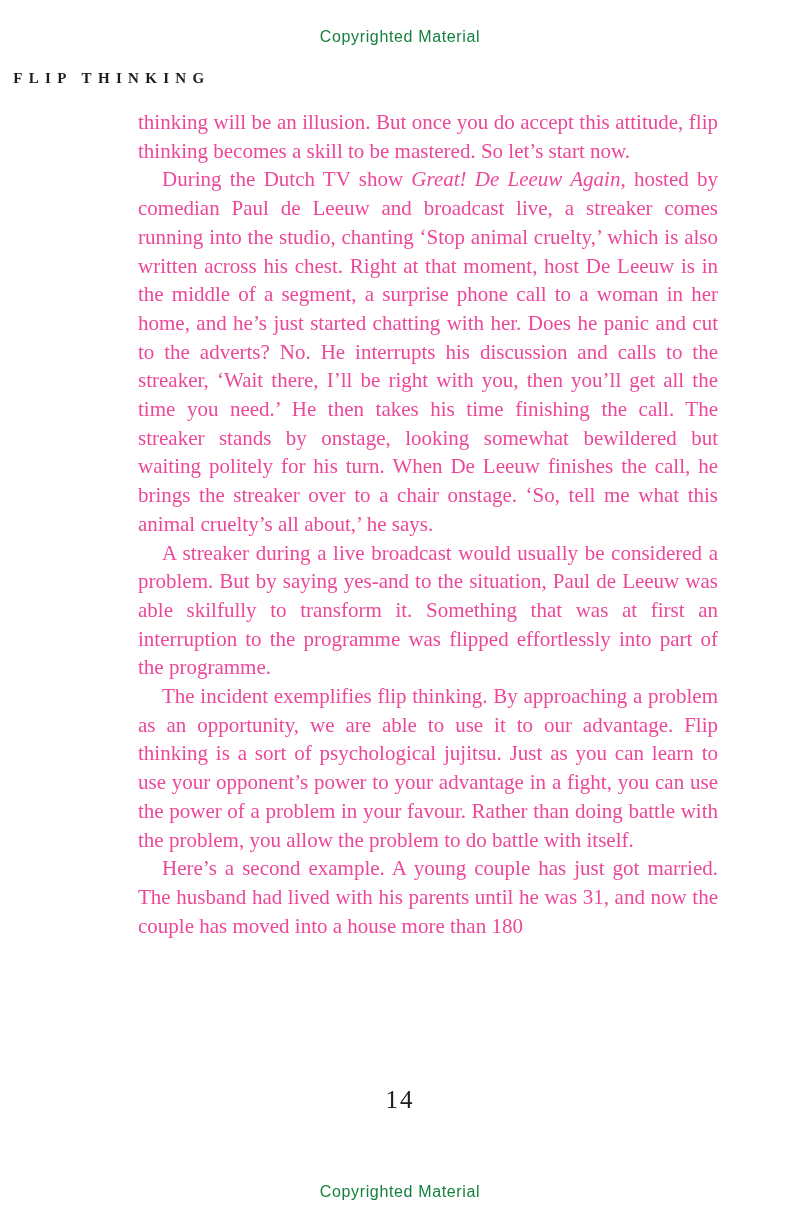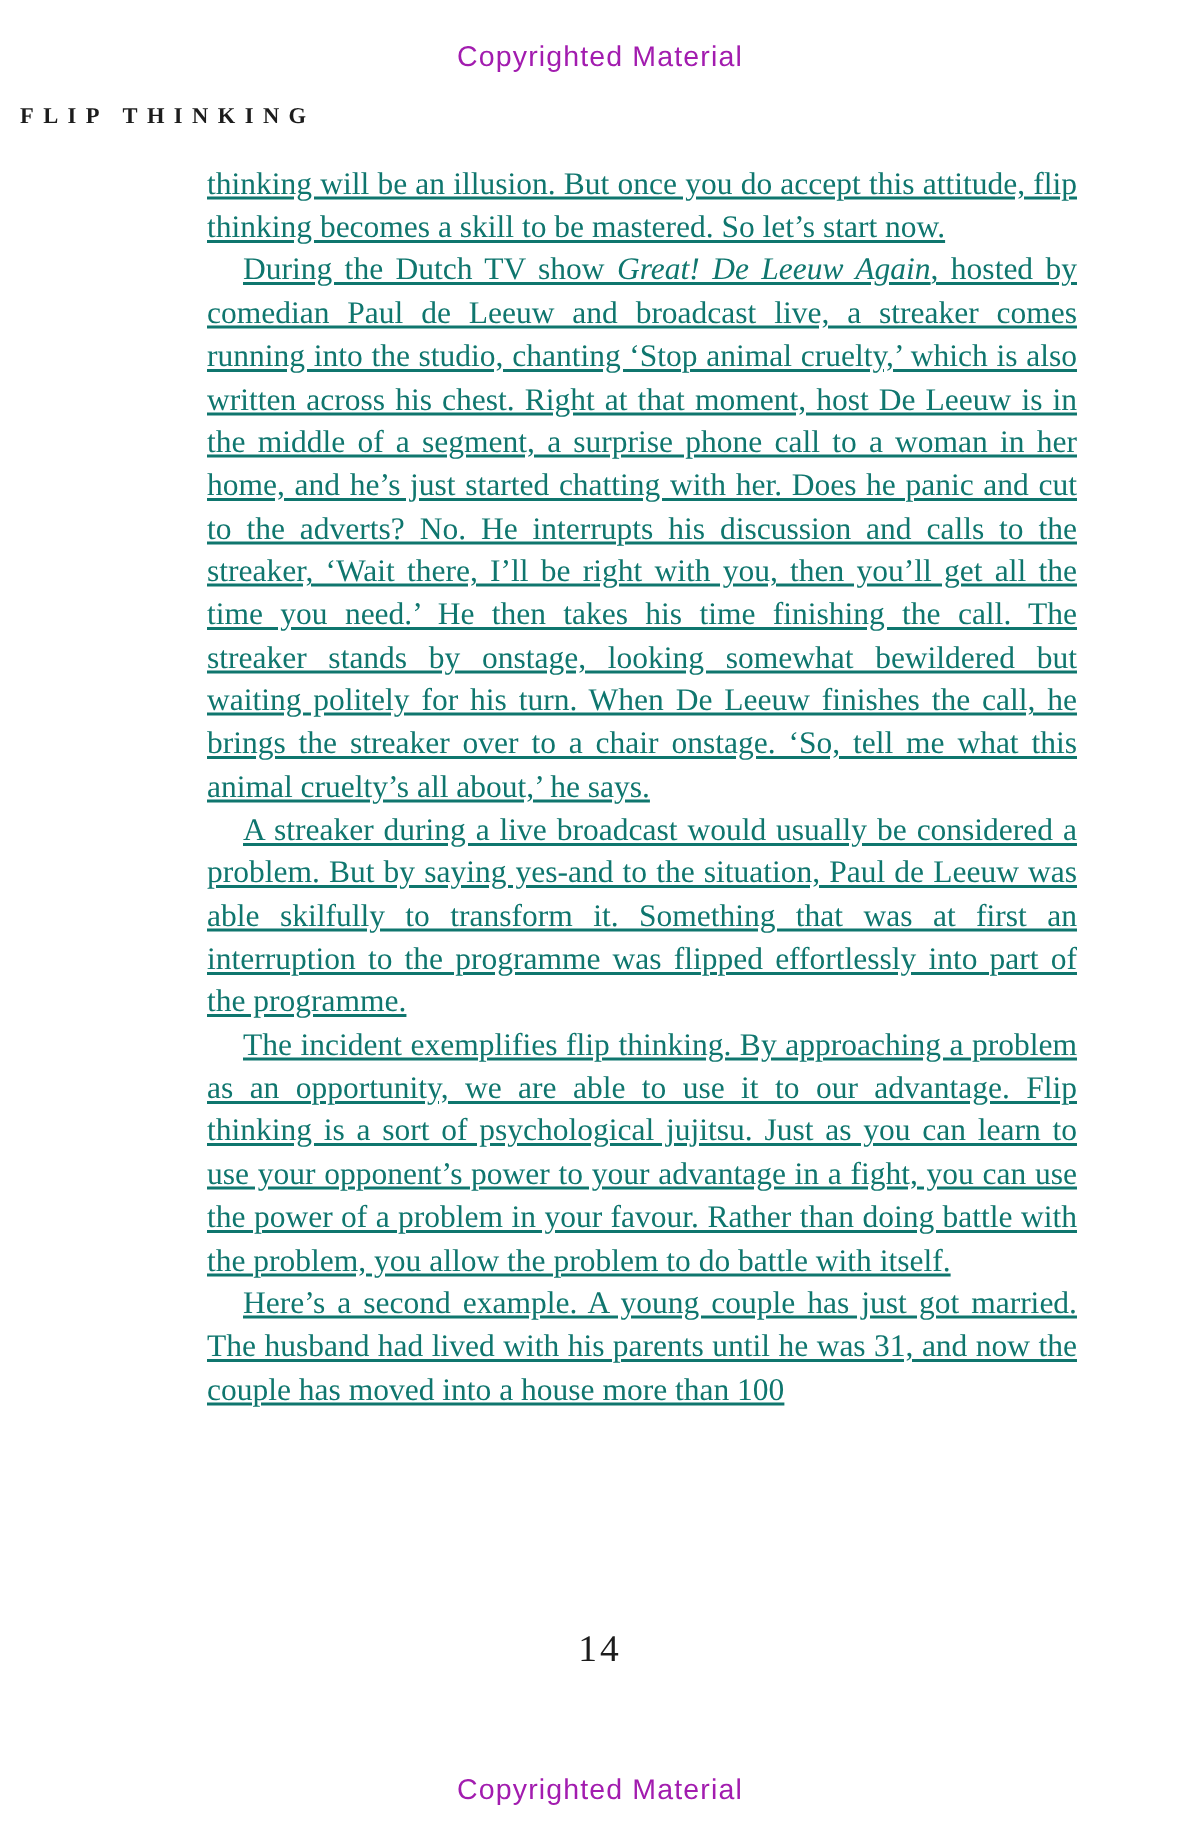--- a/index.html
+++ b/index.html
@@ -22,23 +22,23 @@
     inset: 0;
     background: #ffffff;
   }
 
   .copyright {
     position: absolute;
     left: 0;
     width: 100%;
     text-align: center;
     font-family: "Liberation Sans", "DejaVu Sans", sans-serif;
-    font-size: 19px;
+    font-size: 16px;
     letter-spacing: 0.04em;
-    color: #a21caf;
+    color: #15803d;
   }
 
   .copyright-top { top: 28px; }
   .copyright-bottom { top: 1183px; }
 
   .running-header {
     position: absolute;
     top: 70px;
     left: 7px;
     width: 100%;
@@ -54,22 +54,21 @@
     position: absolute;
     top: 108px;
     left: 138px;
     width: 580px;
   }
 
   .text-block p {
     font-size: 21px;
     line-height: 28.7px;
     text-align: justify;
-    color: #0f766e;
-    text-decoration: underline;
+    color: #ec4899;
   }
 
   .text-block p.indent {
     text-indent: 24px;
   }
 
   .italic { font-style: italic; }
 
   .page-number {
     position: absolute;
@@ -94,21 +93,21 @@
   <div class="text-block">
 
     <p>thinking will be an illusion. But once you do accept this attitude, flip thinking becomes a skill to be mastered. So let’s start now.</p>
 
     <p class="indent"><span>During the Dutch TV show </span><span class="italic">Great! De Leeuw Again</span><span>, hosted by comedian Paul de Leeuw and broadcast live, a streaker comes running into the studio, chanting ‘Stop animal cruelty,’ which is also written across his chest. Right at that moment, host De Leeuw is in the middle of a segment, a surprise phone call to a woman in her home, and he’s just started chatting with her. Does he panic and cut to the adverts? No. He interrupts his discussion and calls to the streaker, ‘Wait there, I’ll be right with you, then you’ll get all the time you need.’ He then takes his time finishing the call. The streaker stands by onstage, looking somewhat bewildered but waiting politely for his turn. When De Leeuw finishes the call, he brings the streaker over to a chair onstage. ‘So, tell me what this animal cruelty’s all about,’ he says.</span></p>
 
     <p class="indent">A streaker during a live broadcast would usually be considered a problem. But by saying yes-and to the situation, Paul de Leeuw was able skilfully to transform it. Something that was at first an interruption to the programme was flipped effortlessly into part of the programme.</p>
 
     <p class="indent">The incident exemplifies flip thinking. By approaching a problem as an opportunity, we are able to use it to our advantage. Flip thinking is a sort of psychological jujitsu. Just as you can learn to use your opponent’s power to your advantage in a fight, you can use the power of a problem in your favour. Rather than doing battle with the problem, you allow the problem to do battle with itself.</p>
 
-    <p class="indent">Here’s a second example. A young couple has just got married. The husband had lived with his parents until he was 31, and now the couple has moved into a house more than 100</p>
+    <p class="indent">Here’s a second example. A young couple has just got married. The husband had lived with his parents until he was 31, and now the couple has moved into a house more than 180</p>
 
   </div>
 
   <div class="page-number">14</div>
 
   <div class="copyright copyright-bottom">Copyrighted Material</div>
 
 </div>
 
 </body></html>

